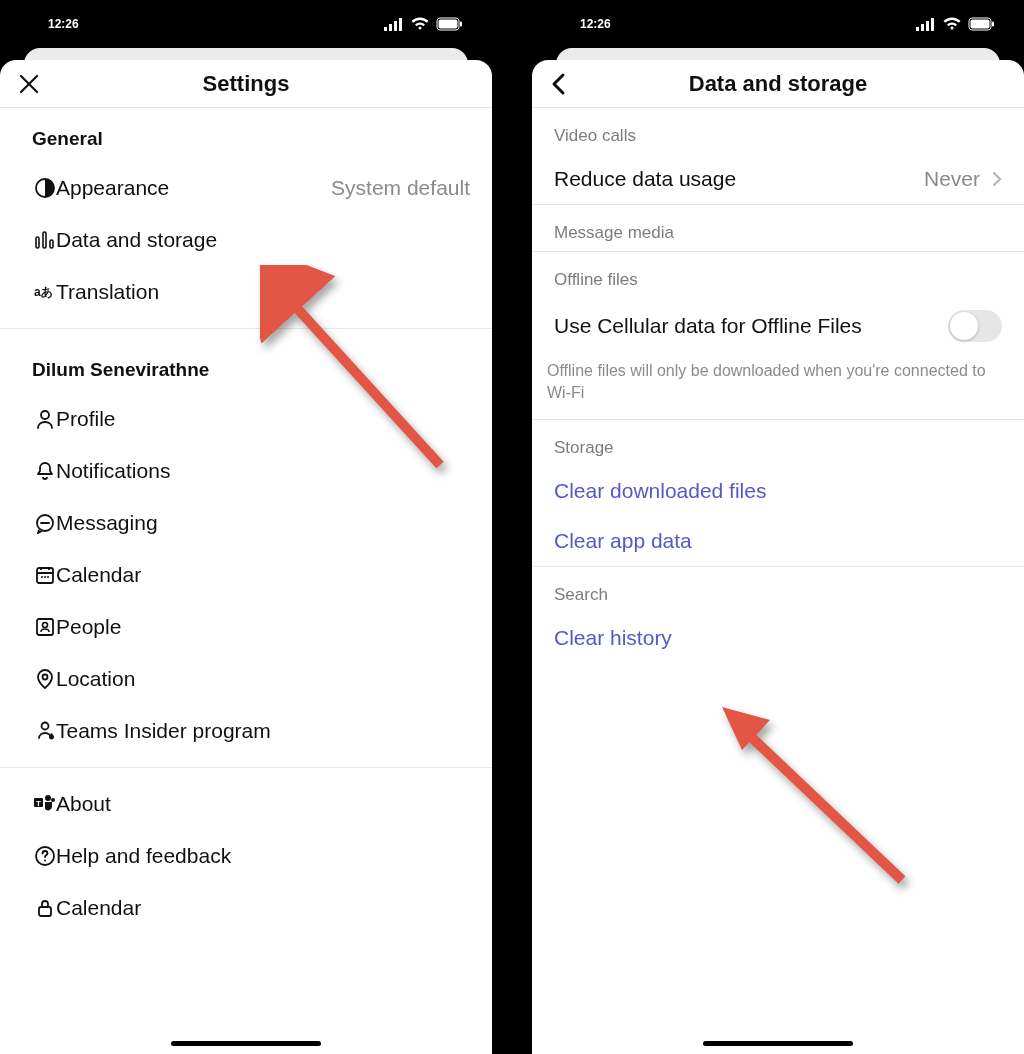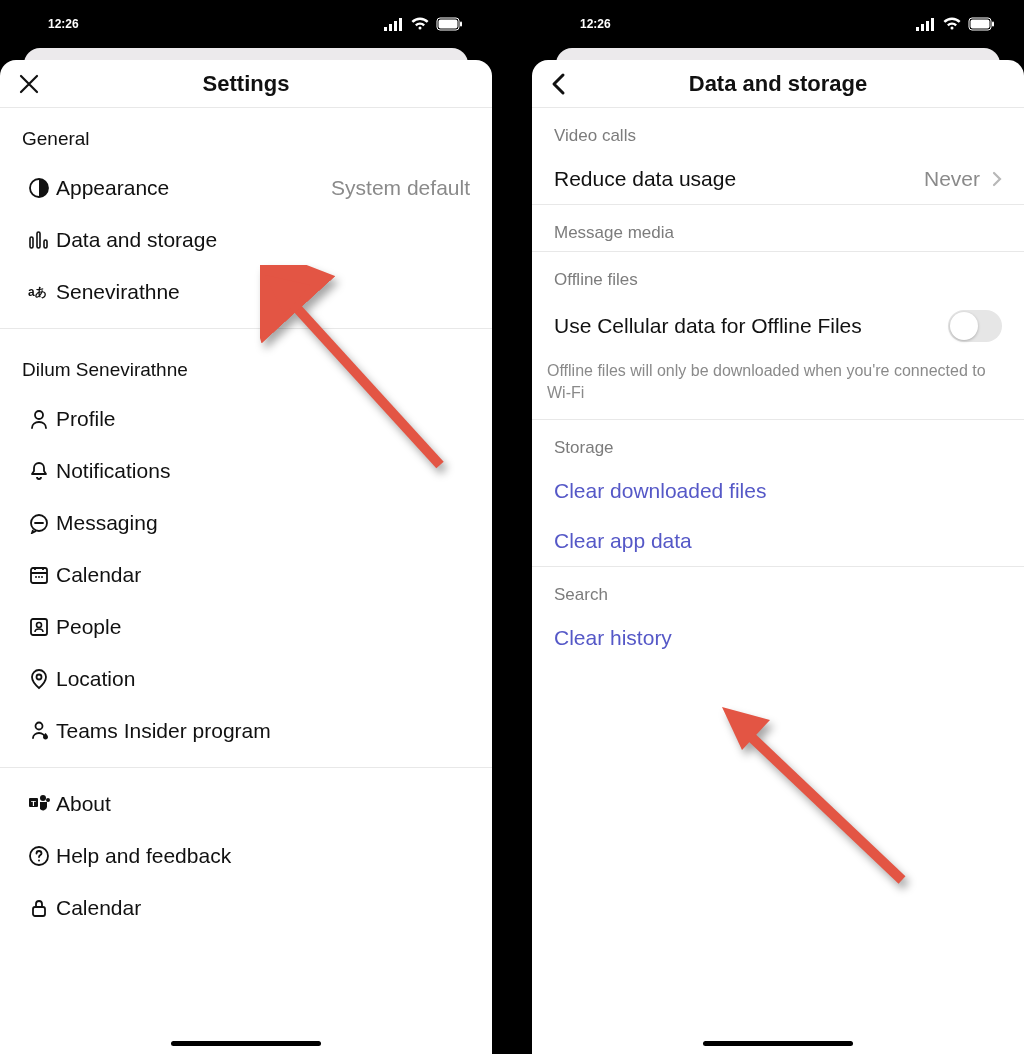--- a/index.html
+++ b/index.html
@@ -69,43 +69,43 @@
     transform: translateY(-50%);
     cursor: pointer;
   }
   .content {
     flex: 1;
     overflow-y: hidden;
     padding: 0;
   }
   .section-header {
     font-size: 19px;
-    font-weight: 400;
+    font-weight: 700;
     color: #111;
-    padding: 20px 22px 12px;
+    padding: 20px 32px 12px;
   }
   .section-label {
     font-size: 17px;
     font-weight: 500;
     color: #7c7c7c;
     padding: 18px 22px 8px;
   }
   .row {
     display: flex;
     align-items: center;
     padding: 12px 22px;
     min-height: 50px;
     cursor: pointer;
   }
   .row .icon {
     width: 34px;
     height: 28px;
     display: flex;
     align-items: center;
-    justify-content: center;
+    justify-content: flex-end;
     color: #0c4a6e;
   }
   .row .label {
     flex: 1;
     font-size: 21px;
     color: #111;
   }
   .row .value {
     font-size: 21px;
     color: #8a8a8a;
@@ -227,21 +227,21 @@
           </span>
         <span class="label">Data and storage</span>
       </div>
 
       <div class="row">
         <span class="icon">
             <svg width="22" height="22" viewBox="0 0 22 22">
               <text x="0" y="15" font-size="12" font-weight="700" fill="#111">aあ</text>
             </svg>
           </span>
-        <span class="label">Senevirathne</span>
+        <span class="label">Translation</span>
       </div>
 
       <div class="divider"></div>
 
       <div class="section-header">Dilum Senevirathne</div>
 
       <div class="row">
         <span class="icon">
             <svg width="22" height="22" viewBox="0 0 22 22">
               <circle cx="11" cy="7" r="4" fill="none" stroke="#111" stroke-width="1.8"></circle>

